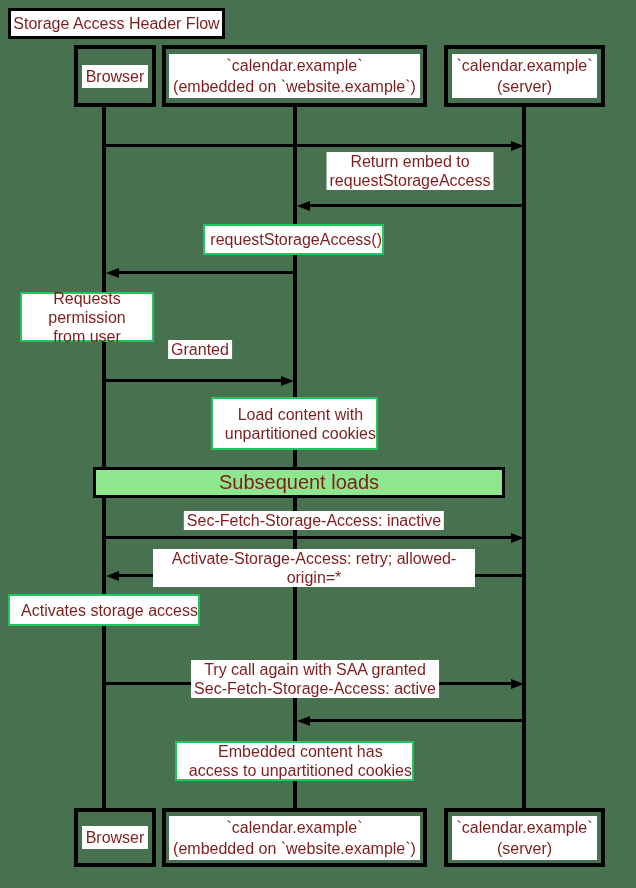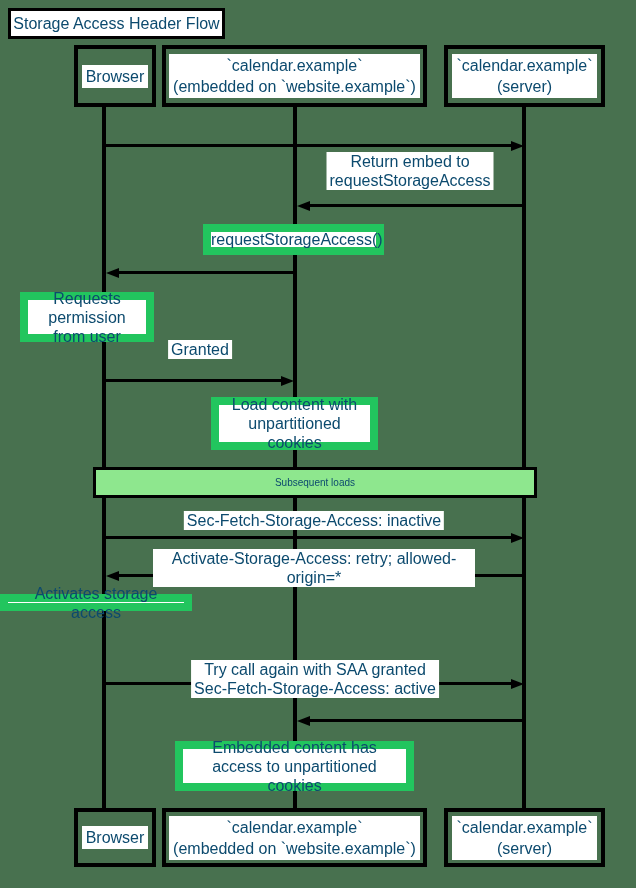--- a/index.html
+++ b/index.html
@@ -1,18 +1,18 @@
 <!DOCTYPE html>
 <html><head>
 <meta charset="utf-8">
 <style>
   html,body{margin:0;padding:0;background:#48714f;}
   .canvas{
     position:relative;width:636px;height:888px;background:#48714f;
-    font-family:"Liberation Sans",sans-serif;color:#0c4a6e;overflow:hidden;
+    font-family:"Liberation Sans",sans-serif;color:#7f1d1d;overflow:hidden;
   }
   
   .title-box{
     position:absolute;left:8px;top:8px;width:217px;height:31px;
     background:#fff;border:3px solid #000;box-sizing:border-box;
     display:flex;align-items:center;justify-content:center;
     font-size:16px;white-space:nowrap;
   }
   
   .lifeline{position:absolute;top:107px;height:701px;width:4px;background:#000;}
@@ -51,35 +51,35 @@
   .a8{left:307px;top:719px;width:217px}
   .ahead{position:absolute;width:0;height:0;border-top:5px solid transparent;
     border-bottom:5px solid transparent;z-index:2;}
   .ahead.r{border-left:13px solid #000}
   .ahead.l{border-right:13px solid #000}
   .h1{left:511px;top:141px}.h2{left:297px;top:201px}.h3{left:106px;top:268px}
   .h4{left:281px;top:376px}.h5{left:511px;top:533px}.h6{left:106px;top:571px}
   .h7{left:511px;top:679px}.h8{left:297px;top:716px}
   
   .note{
-    position:absolute;background:#fff;border:8px solid #22c55e;box-sizing:border-box;
-    display:flex;align-items:center;justify-content:flex-start;z-index:3;
+    position:absolute;background:#fff;border:2px solid #22c55e;box-sizing:border-box;
+    display:flex;align-items:center;justify-content:flex-end;z-index:3;
   }
   .note-text{font-size:16px;line-height:19px;text-align:center;white-space:pre-line;}
   .n1{left:203px;top:224px;width:181px;height:31px}
   .n2{left:20px;top:292px;width:134px;height:50px}
   .n3{left:211px;top:397px;width:167px;height:53px}
-  .n4{left:0;top:594px;width:192px;height:17px}
-  .n5{left:175px;top:741px;width:239px;height:50px}
+  .n4{left:8px;top:594px;width:192px;height:32px}
+  .n5{left:175px;top:741px;width:239px;height:40px}
   
   .band{
-    position:absolute;left:93px;top:467px;width:444px;height:31px;
+    position:absolute;left:93px;top:467px;width:412px;height:31px;
     background:#8ee78e;border:3px solid #000;box-sizing:border-box;
     display:flex;align-items:center;justify-content:center;
-    font-size:10px;z-index:2;
+    font-size:20px;z-index:2;
   }
 </style>
 </head>
 <body>
 
 <div class="canvas">
 
   <div class="title-box">Storage Access Header Flow</div>
 
   <div class="lifeline ll-browser"></div>

